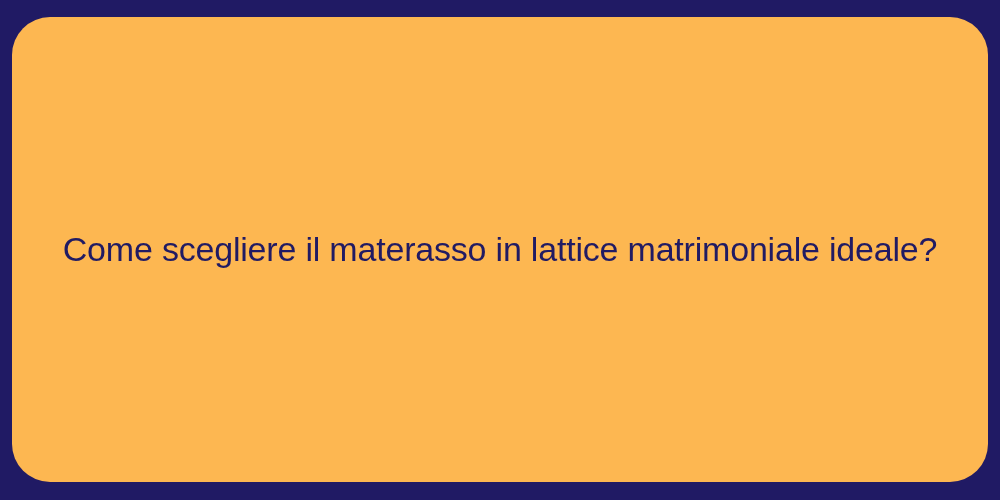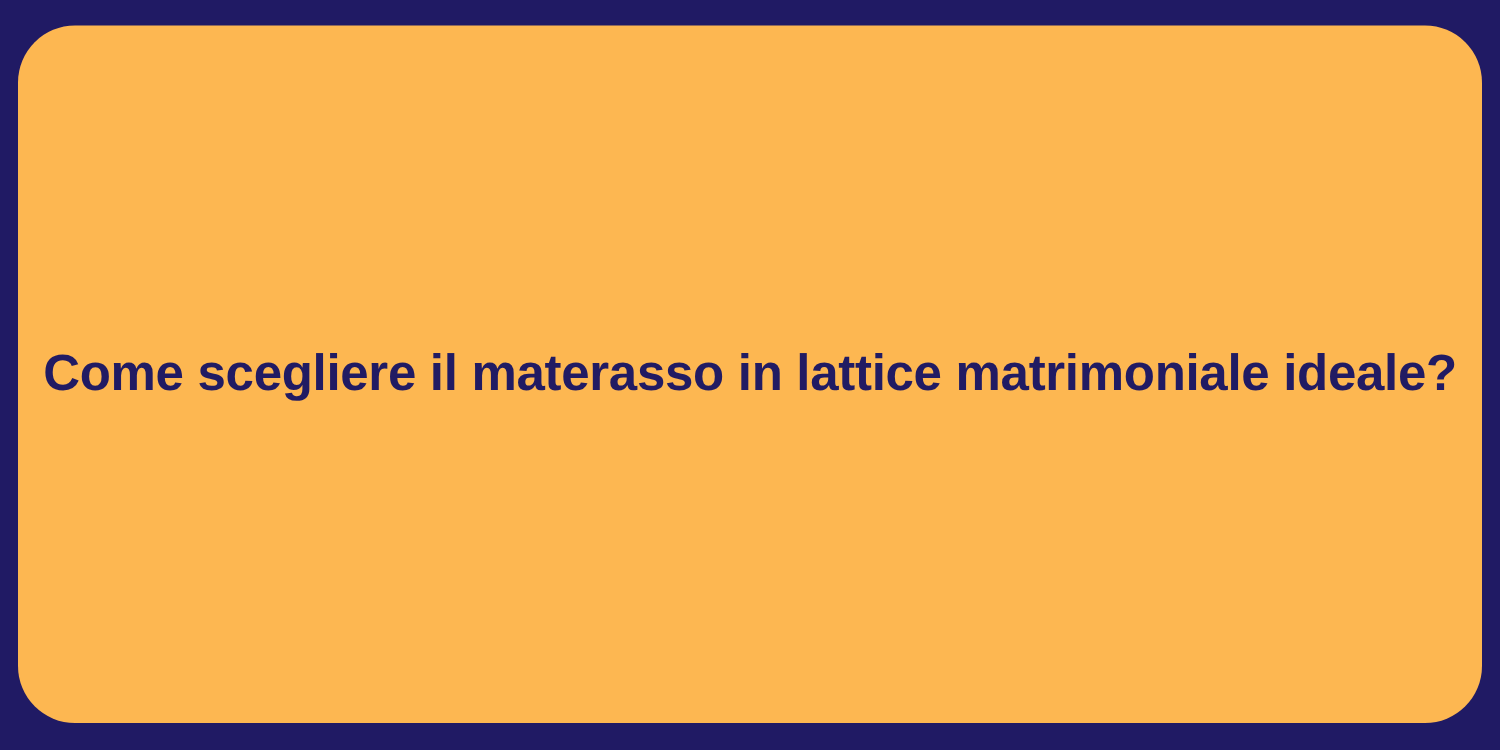--- a/index.html
+++ b/index.html
@@ -50,21 +50,21 @@
     align-items: center;
     justify-content: center;
     text-align: center;
   }
 
   .headline {
     margin: 0;
     color: #211b63;
     font-family: "Liberation Sans", "DejaVu Sans", sans-serif;
     font-size: 34px;
-    font-weight: 700;
+    font-weight: 400;
     line-height: 1.25;
     letter-spacing: -0.2px;
     white-space: nowrap;
   }
 </style>
 </head>
 <body>
 
 <div class="canvas">
 

